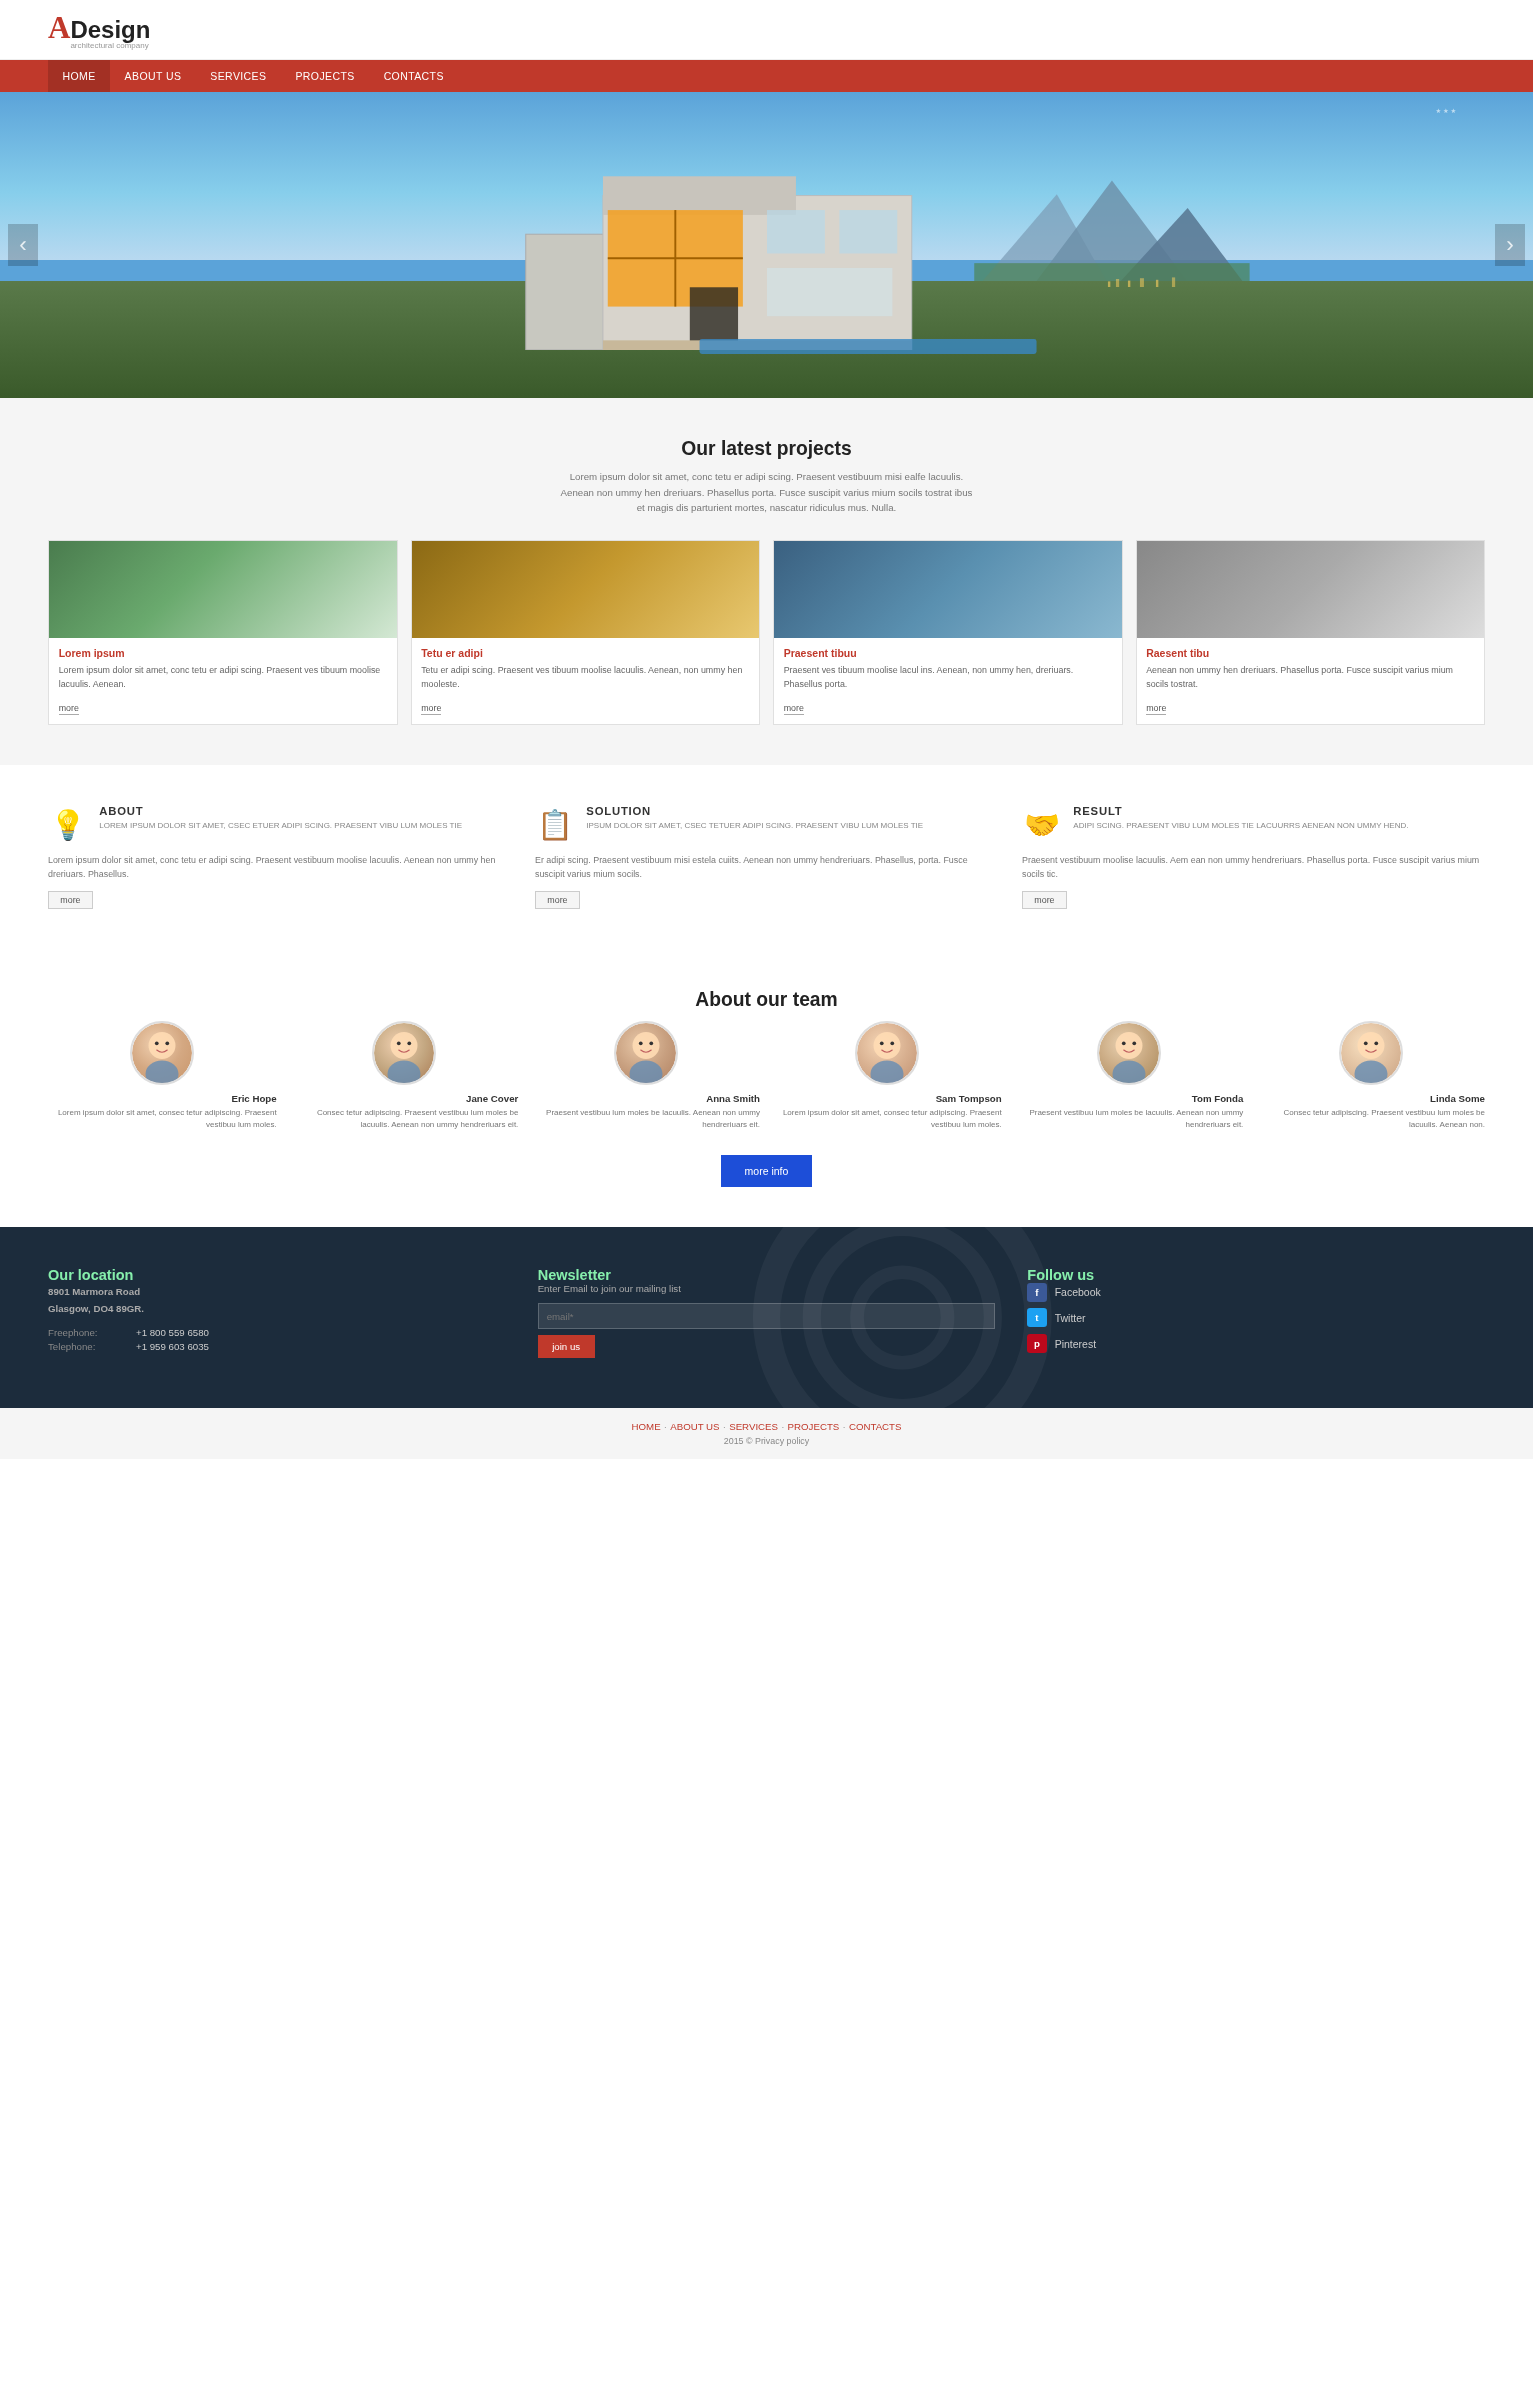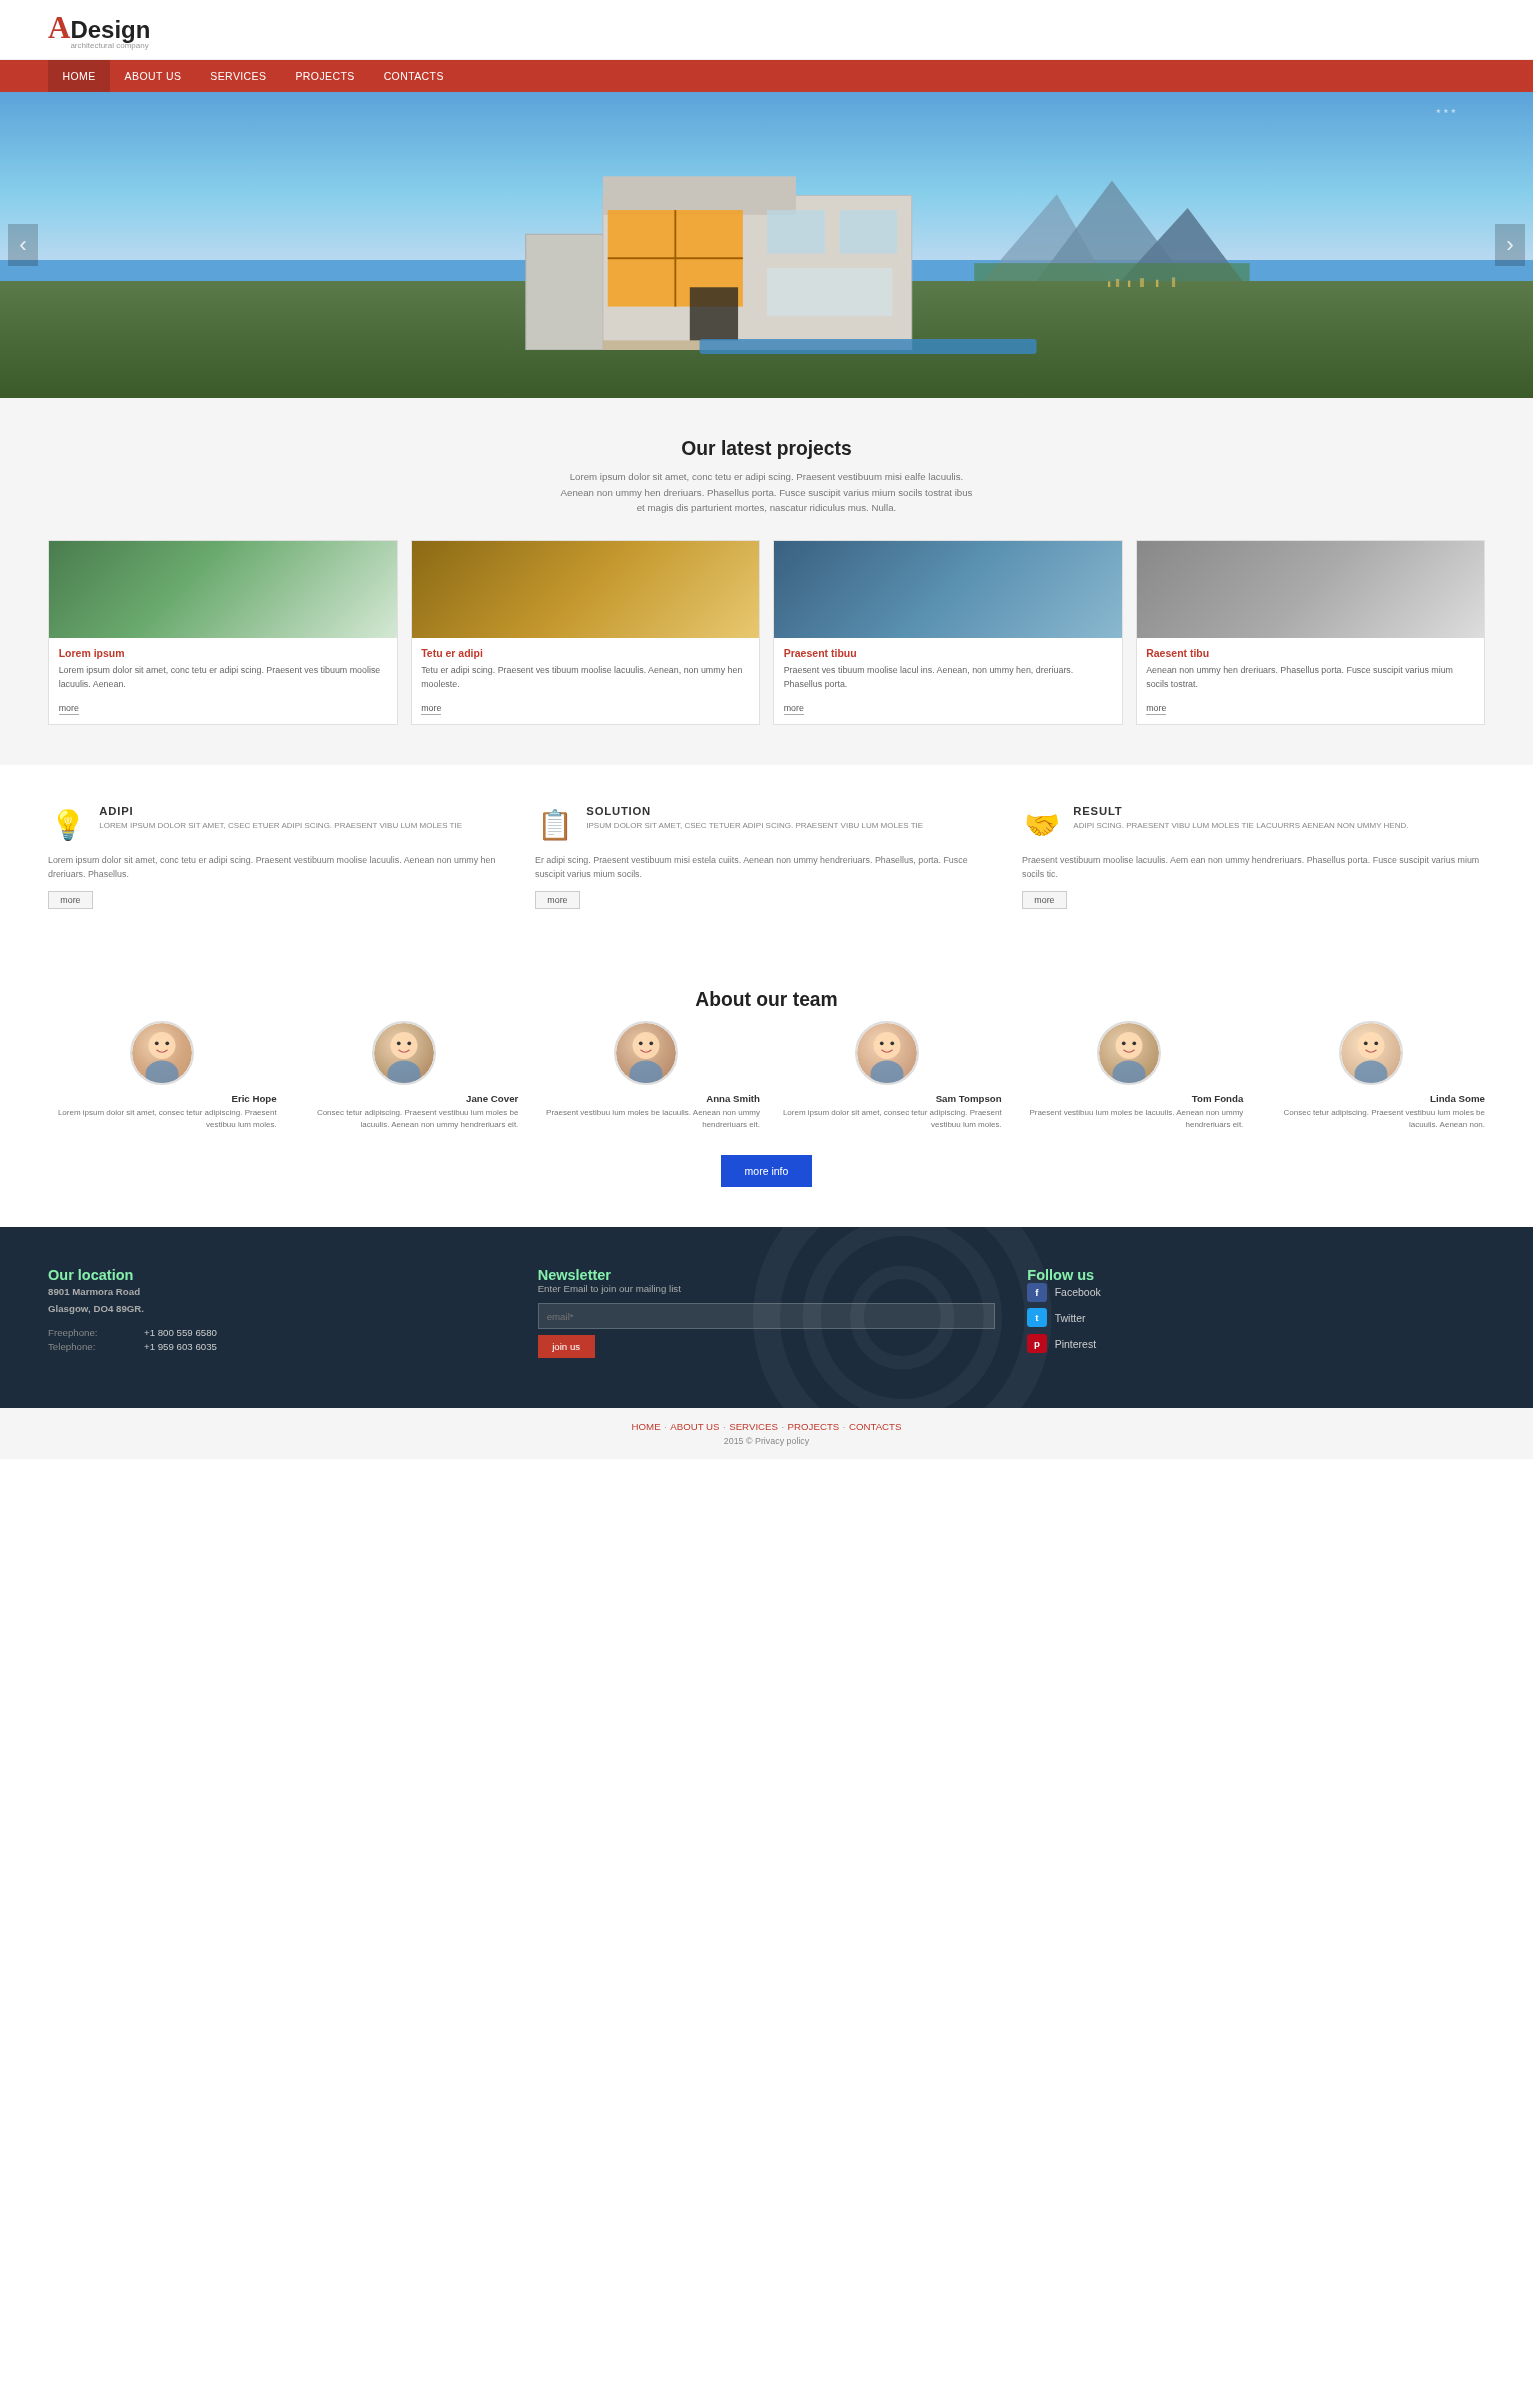--- a/index.html
+++ b/index.html
@@ -73,21 +73,21 @@
     .team-desc { font-size: 8px; color: #777; line-height: 1.5; }
     .team-cta { text-align: center; margin-top: 16px; }
     .btn-more { display: inline-block; background: #1d4ed8; color: #fff; padding: 9.7px 24px; font-size: 10.5px; text-decoration: none; cursor: pointer; border: none; }
 
     
     .footer { background: #1c2c3c; padding: 40px 48px 24px; color: #ccc; }
     .footer-grid { display: grid; grid-template-columns: 1fr 1fr 1fr; gap: 32px; margin-bottom: 24px; position: relative; z-index: 2; }
     .footer-title { font-size: 14.5px; font-weight: bold; color: #86efac; }
     .footer-text { font-size: 9.7px; color: #aaa; line-height: 1.8; font-weight: bold; }
     .footer-contact { margin-top: 9.7px; display: flex; flex-direction: column; gap: 3.2px; }
-    .contact-row { display: flex; gap: 32px; font-size: 9.7px; color: #ccc; }
+    .contact-row { display: flex; gap: 24px; font-size: 9.7px; color: #ccc; }
     .contact-label { color: #888; min-width: 64px; }
     .newsletter-text { font-size: 9.7px; color: #aaa; margin-bottom: 9.7px; }
     .newsletter-input { width: 100%; padding: 6.4px 8px; background: rgba(255,255,255,0.1); border: 0.8px solid rgba(255,255,255,0.2); color: #fff; font-size: 9.7px; margin-bottom: 6.4px; }
     .newsletter-btn { background: #c0392b; color: #fff; border: none; padding: 5.6px 14.5px; font-size: 9.7px; cursor: pointer; }
     .social-item { display: flex; align-items: center; gap: 8px; margin-bottom: 6.4px; font-size: 10.5px; color: #ccc; }
     .social-icon { width: 19.3px; height: 19.3px; border-radius: 3.2px; display: flex; align-items: center; justify-content: center; font-size: 9.7px; color: #fff; font-weight: bold; }
     .fb { background: #3b5998; }
     .tw { background: #1da1f2; }
     .pi { background: #bd081c; }
 
@@ -230,21 +230,21 @@
   </div>
     </div>
 </section>
 
 <section class="features">
   <div class="features-grid" id="features-grid">
       <div class="feature">
     <div class="feature-header">
       <div class="feature-icon" style="font-size:29px;">💡</div>
       <div class="feature-title-block">
-        <div class="feature-title">ADIPI</div>
+        <div class="feature-title">ABOUT</div>
         <div class="feature-subtitle">LOREM IPSUM DOLOR SIT AMET, CSEC ETUER ADIPI SCING. PRAESENT VIBU LUM MOLES TIE</div>
       </div>
     </div>
     <div class="feature-desc">Lorem ipsum dolor sit amet, conc tetu er adipi scing. Praesent vestibuum moolise lacuulis. Aenean non ummy hen dreriuars. Phasellus.</div>
     <div><a href="#" class="feature-more">more</a></div>
   </div>
       <div class="feature">
     <div class="feature-header">
       <div class="feature-icon" style="font-size:29px;">📋</div>
       <div class="feature-title-block">

